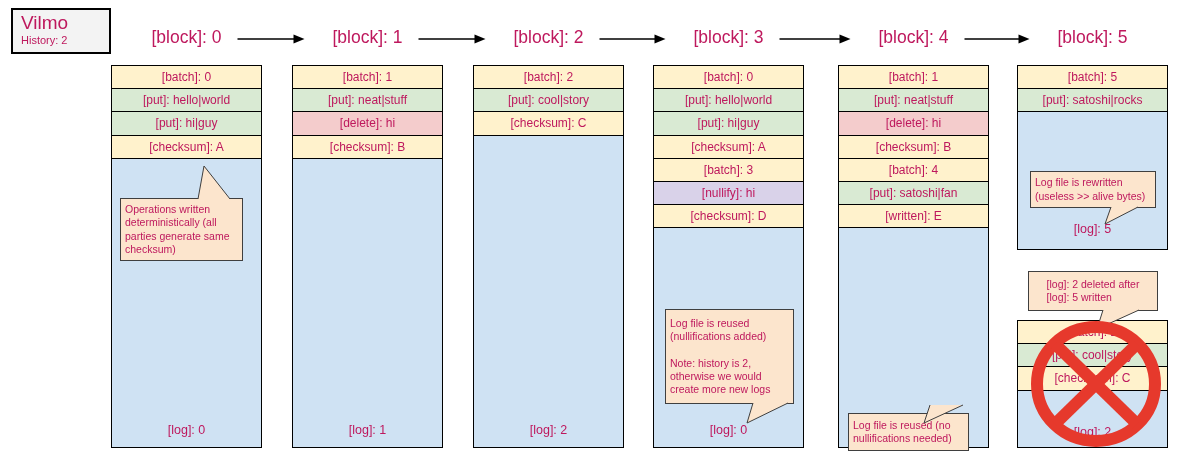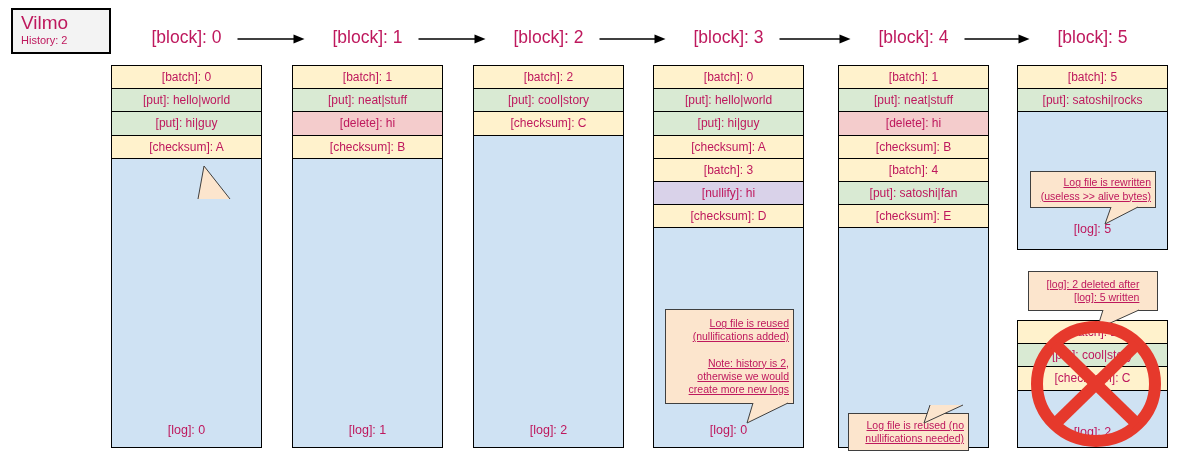--- a/index.html
+++ b/index.html
@@ -25,22 +25,22 @@
   }
   .oprow{
     flex:0 0 auto;height:23.2px;border-bottom:1px solid #000;box-sizing:border-box;
     display:flex;align-items:center;justify-content:center;font-size:12px;white-space:nowrap;
   }
   .logarea{flex:1 1 auto;position:relative;}
   .loglabel{position:absolute;left:0;right:0;text-align:center;font-size:12.5px;}
   .bubble{
     position:absolute;background:var(--bubble,#fce5cd);border:1px solid #3f3f3f;
     box-sizing:border-box;display:flex;align-items:center;justify-content:center;
-    text-align:right;font-size:10.5px;line-height:1.24;white-space:pre-line;
-    padding:1px 4px;z-index:5;text-decoration:underline;
+    text-align:left;font-size:10.5px;line-height:1.24;white-space:pre-line;
+    padding:1px 4px;z-index:5;
   }
   .tail{position:absolute;z-index:6;overflow:visible;}
   .cross{position:absolute;left:0;top:0;z-index:10;pointer-events:none;}
 </style>
 </head>
 <body>
 
 <div class="stage">
   <div class="legend">
     <div class="legend-title">Vilmo</div>
@@ -61,20 +61,21 @@
   <div id="blocks">
       <div class="blocklabel" style="left: 186.5px;">[block]: 0</div>
       <div class="col" style="left: 111px; top: 65px; width: 151px; height: 383px;">
         <div class="oprow" style="background: rgb(255, 242, 204);">[batch]: 0</div>
         <div class="oprow" style="background: rgb(217, 234, 211);">[put]: hello|world</div>
         <div class="oprow" style="background: rgb(217, 234, 211);">[put]: hi|guy</div>
         <div class="oprow" style="background: rgb(255, 242, 204);">[checksum]: A</div>
         <div class="logarea">
           <div class="loglabel" style="bottom: 10px;">[log]: 0</div>
         </div>
+        <div class="bubble" style="left: 8px; top: 132px; width: 123px; height: 63px;">Operations written deterministically (all parties generate same checksum)</div>
         <svg width="36" height="33" class="tail" style="left: 84px; top: 100px;">
           <path d="M 2 33 L 8 0 L 34 33" fill="#fce5cd" stroke="#3f3f3f" stroke-width="1"></path>
         </svg>
       </div>
       <div class="blocklabel" style="left: 367.5px;">[block]: 1</div>
       <div class="col" style="left: 292px; top: 65px; width: 151px; height: 383px;">
         <div class="oprow" style="background: rgb(255, 242, 204);">[batch]: 1</div>
         <div class="oprow" style="background: rgb(217, 234, 211);">[put]: neat|stuff</div>
         <div class="oprow" style="background: rgb(244, 204, 204);">[delete]: hi</div>
         <div class="oprow" style="background: rgb(255, 242, 204);">[checksum]: B</div>
@@ -111,21 +112,21 @@
         </svg>
       </div>
       <div class="blocklabel" style="left: 913.5px;">[block]: 4</div>
       <div class="col" style="left: 838px; top: 65px; width: 151px; height: 383px;">
         <div class="oprow" style="background: rgb(255, 242, 204);">[batch]: 1</div>
         <div class="oprow" style="background: rgb(217, 234, 211);">[put]: neat|stuff</div>
         <div class="oprow" style="background: rgb(244, 204, 204);">[delete]: hi</div>
         <div class="oprow" style="background: rgb(255, 242, 204);">[checksum]: B</div>
         <div class="oprow" style="background: rgb(255, 242, 204); text-align: center;">[batch]: 4</div>
         <div class="oprow" style="background: rgb(217, 234, 211);">[put]: satoshi|fan</div>
-        <div class="oprow" style="background: rgb(255, 242, 204);">[checksum]: E</div>
+        <div class="oprow" style="background: rgb(255, 242, 204);">[written]: E</div>
         <div class="logarea">
           <div class="loglabel" style="bottom: 10px;">[log]: 1</div>
         </div>
         <div class="bubble" style="left: 9px; top: 302px; width: 121px; height: 38px; margin-top: 45px;">Log file is reused (no nullifications needed)</div>
         <svg width="43" height="18" class="tail" style="left: 82px; top: 339px;">
           <path d="M 9 0 L 3 18 L 42 0" fill="#fce5cd" stroke="#3f3f3f" stroke-width="1"></path>
         </svg>
       </div>
       <div class="blocklabel" style="left: 1092.5px;">[block]: 5</div>
       <div class="col" style="left: 1017px; top: 65px; width: 151px; height: 185px;">

